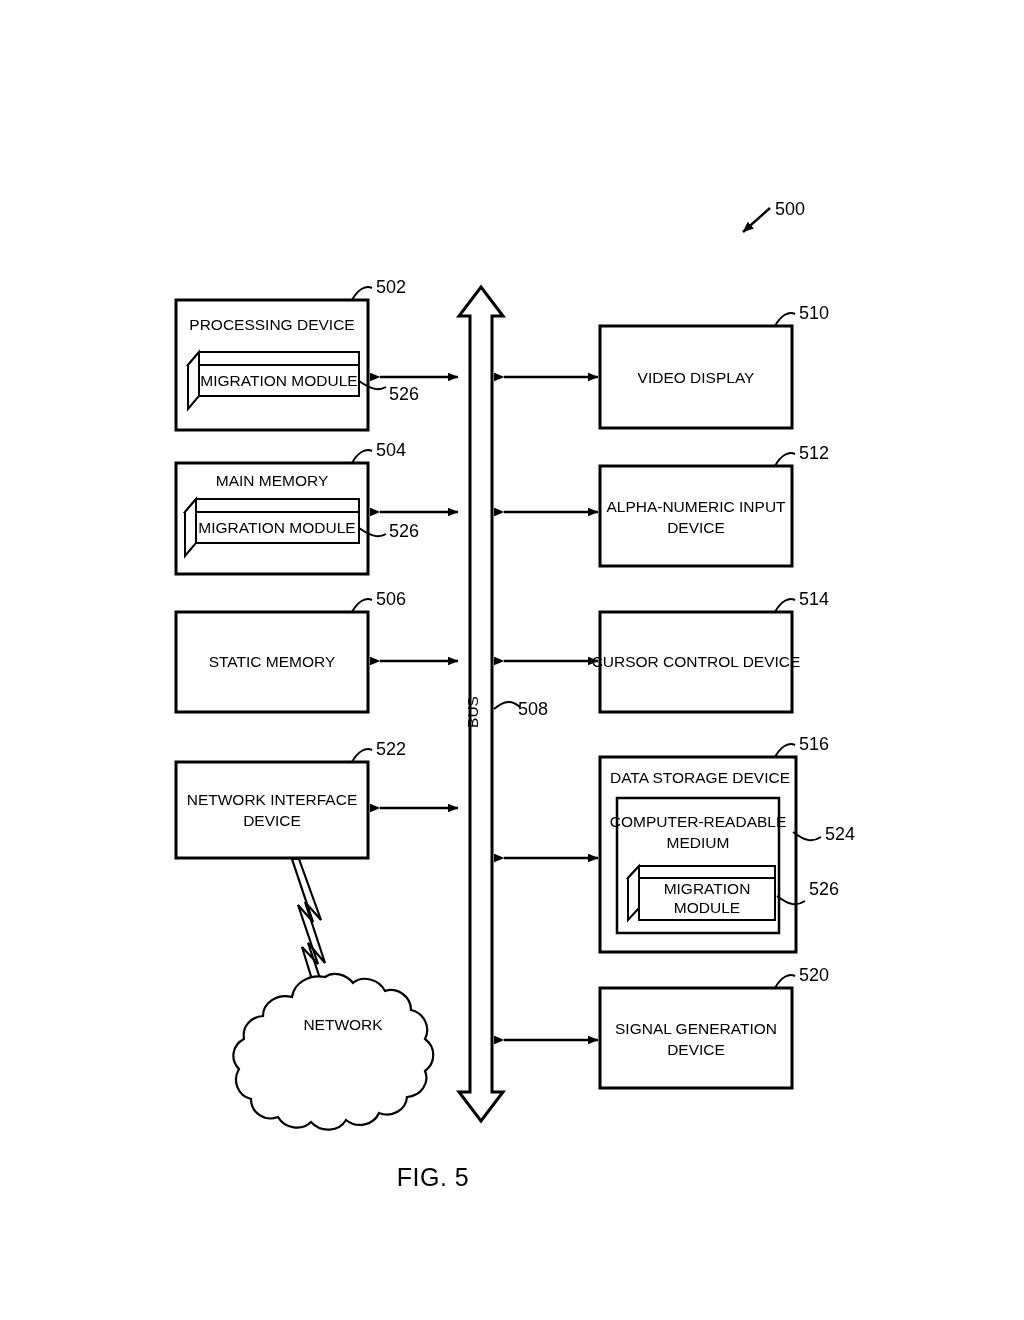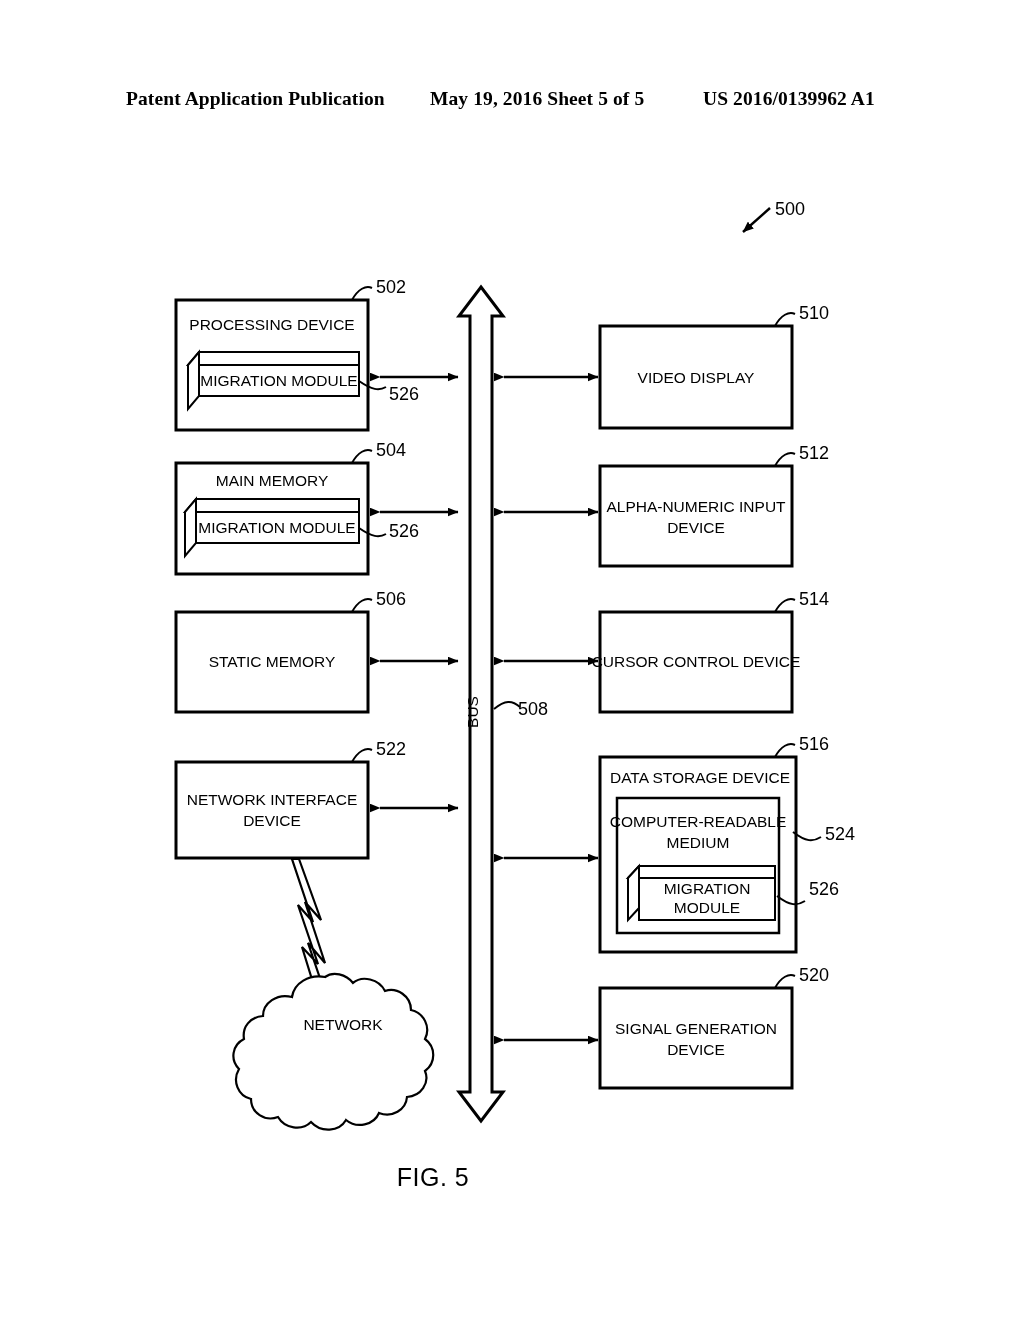--- a/index.html
+++ b/index.html
@@ -65,25 +65,20 @@
   .boxlabel { font-size: 15.5px; }
   .reflabel { font-size: 18px; }
   .modlabel { font-size: 15.5px; }
   .buslabel { font-size: 15.5px; }
 </style>
 </head>
 <body>
 
 <div class="page">
 
-  <div class="hdr">
-    <span class="hdr-left">Patent Application Publication</span>
-    <span class="hdr-mid">May 19, 2016  Sheet 5 of 5</span>
-    <span class="hdr-right">US 2016/0139962 A1</span>
-  </div>
 
   <svg class="draw" viewBox="0 0 1024 1320">
     <defs>
       <marker id="ah" markerWidth="11" markerHeight="9" refX="10.5" refY="4.5" orient="auto" markerUnits="userSpaceOnUse">
         <path d="M0,0 L11,4.5 L0,9 Z" fill="#000"></path>
       </marker>
       <marker id="ahr" markerWidth="11" markerHeight="9" refX="10.5" refY="4.5" orient="auto" markerUnits="userSpaceOnUse">
         <path d="M0,0 L11,4.5 L0,9 Z" fill="#000"></path>
       </marker>
     </defs>

